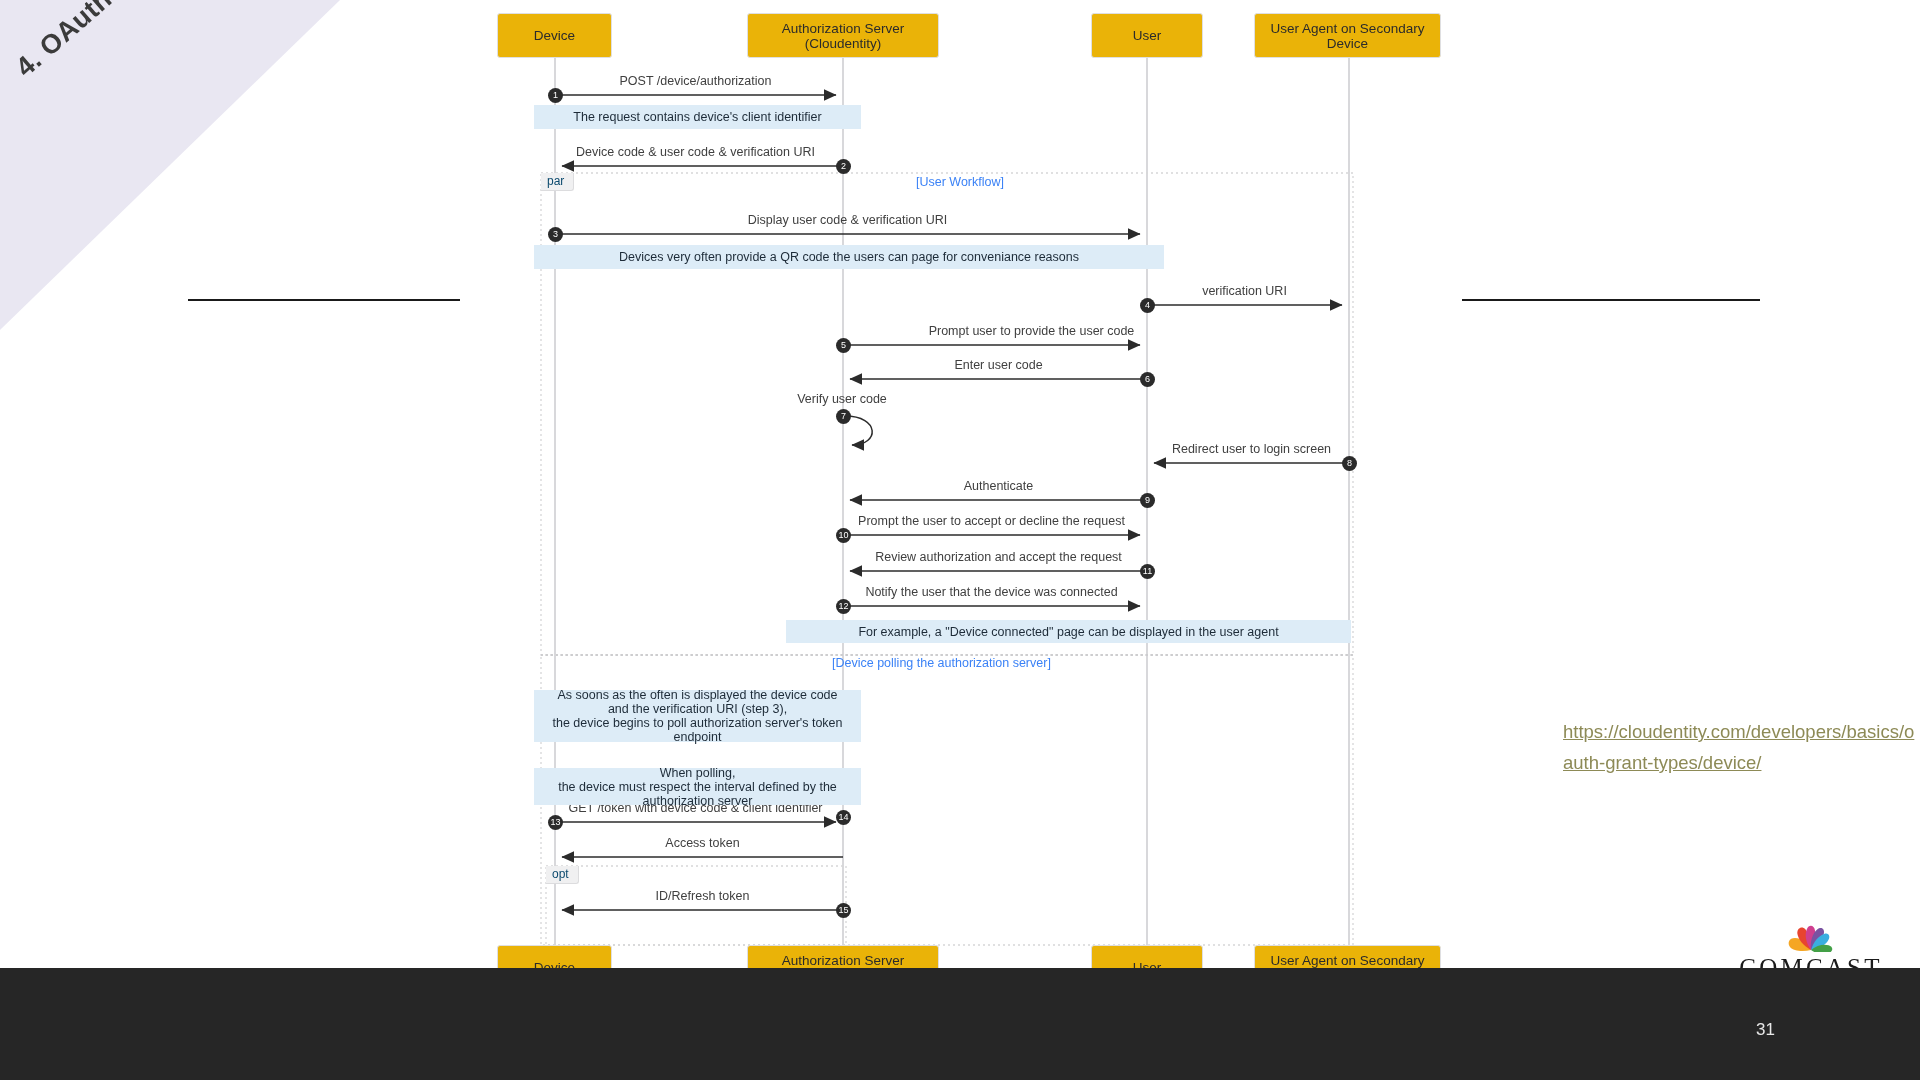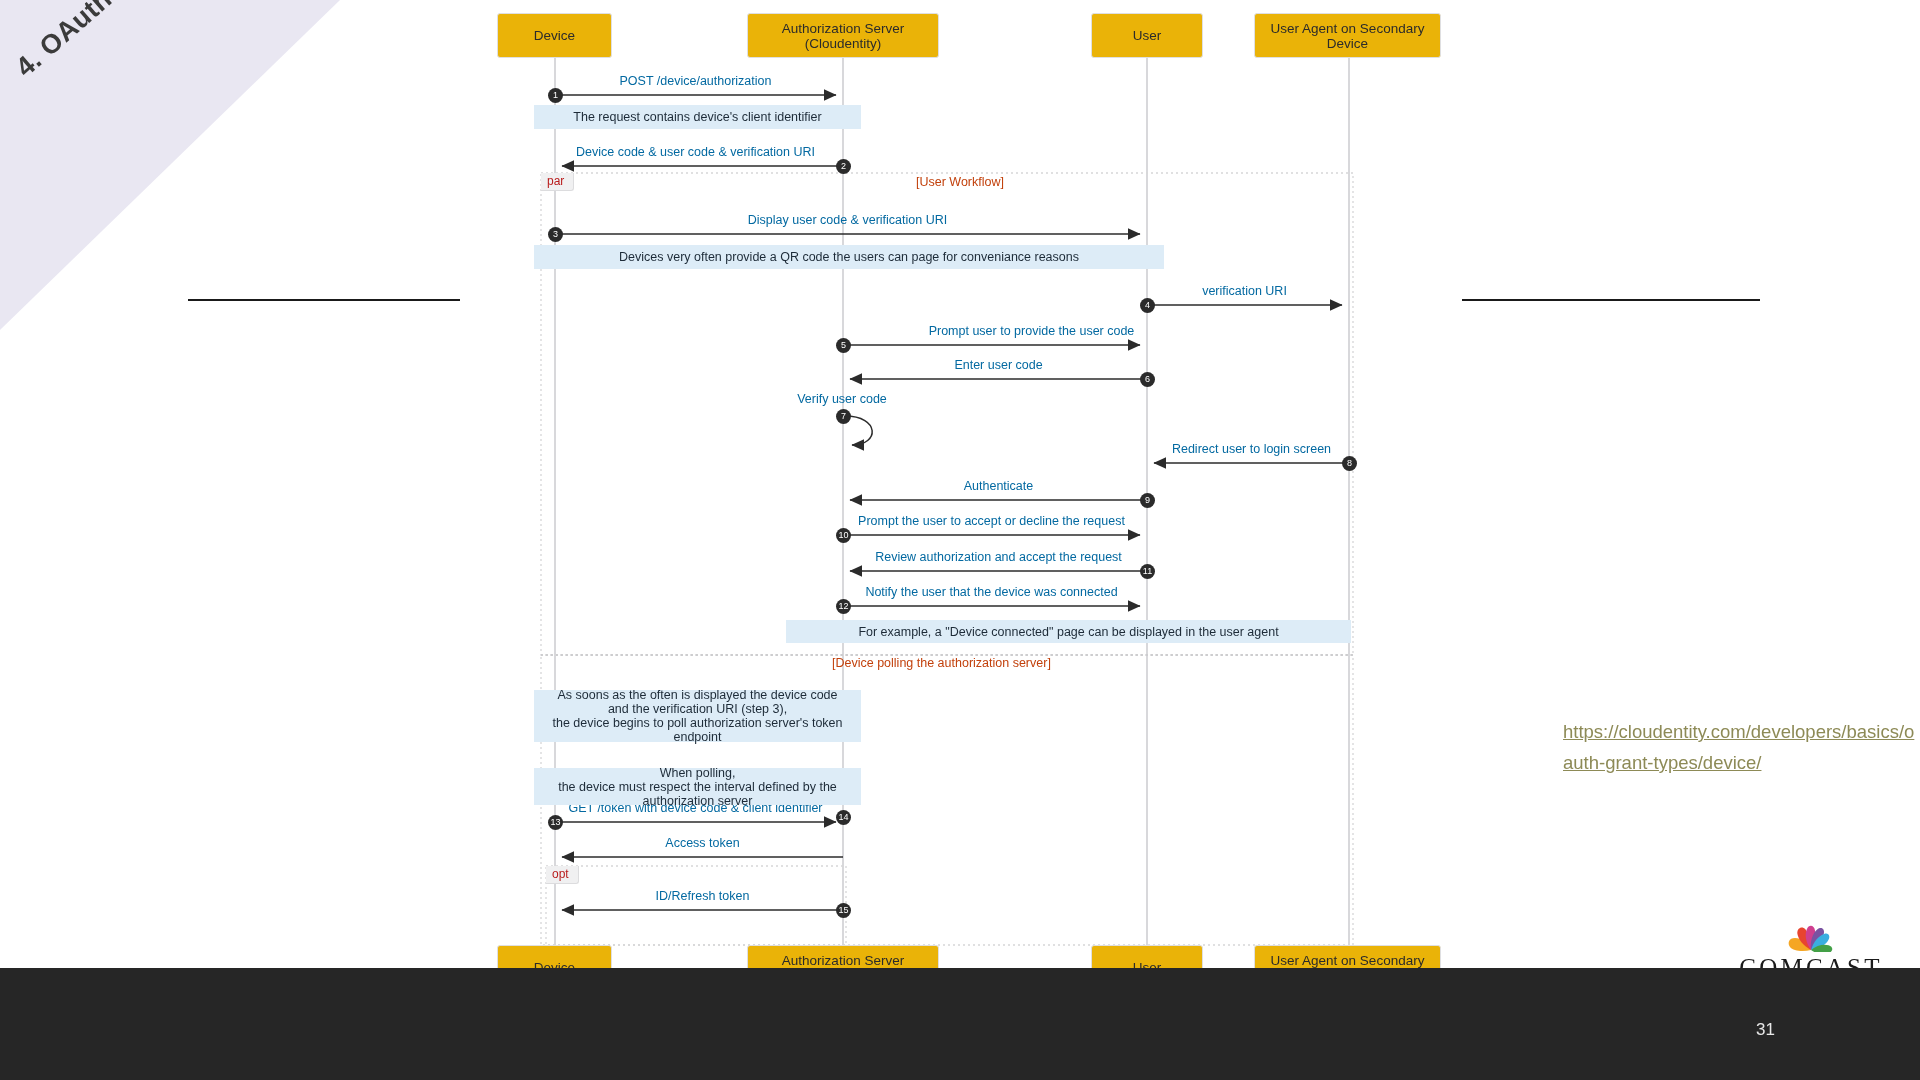--- a/index.html
+++ b/index.html
@@ -40,30 +40,30 @@
     border-radius:3px;display:flex;align-items:center;justify-content:center;
     font-size:13.5px;color:#2b2b2b;text-align:center;box-sizing:border-box;
   }
   .note{
     position:absolute;background:#ddecf7;color:#1d2b38;
     font-size:12.5px;line-height:14px;text-align:center;
     display:flex;align-items:center;justify-content:center;
     flex-direction:column;box-sizing:border-box;padding:3px 6px;
   }
   .msg-label{
-    position:absolute;font-size:12.5px;color:#0369a1;
+    position:absolute;font-size:12.5px;color:#404040;
     text-align:center;white-space:nowrap;
   }
   .frame-tag{
     position:absolute;background:#f0f0f1;border:1px solid #dcdcde;
     border-top:none;border-left:none;border-radius:0 0 3px 0;
-    font-size:12px;color:#b91c1c;padding:1px 9px 2px 6px;
+    font-size:12px;color:#0c4a6e;padding:1px 9px 2px 6px;
   }
   .frame-cond{
-    position:absolute;font-size:12.5px;color:#c2410c;white-space:nowrap;
+    position:absolute;font-size:12.5px;color:#3b82f6;white-space:nowrap;
   }
   .seq-num{
     position:absolute;width:15px;height:15px;border-radius:50%;
     background:#2b2b2b;color:#fff;font-size:9px;line-height:15px;
     text-align:center;font-family:"Liberation Sans",sans-serif;
   }
   
   #source-link{
     position:absolute;left:1563px;top:716px;width:352px;
     font-size:18.5px;line-height:31px;color:#8d8a56;

